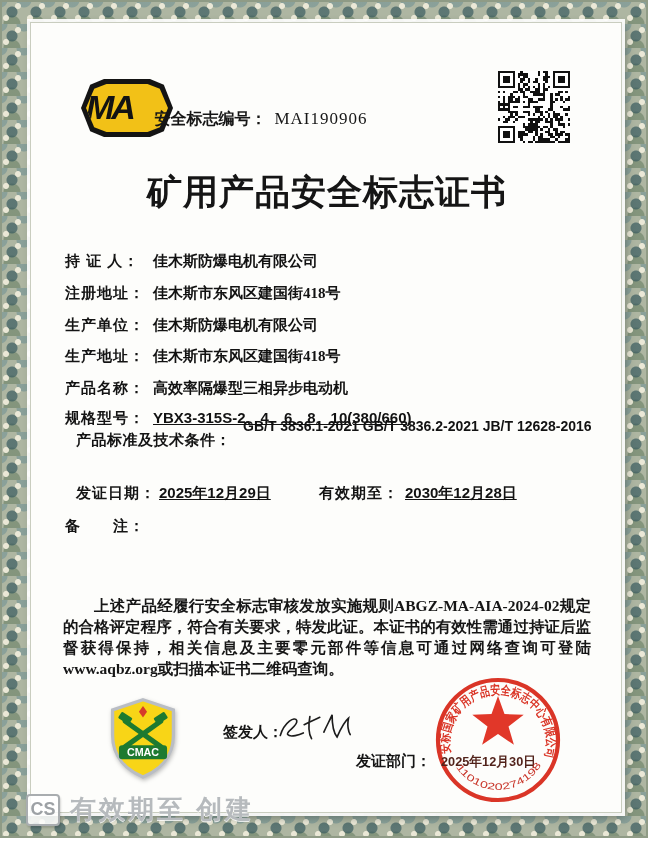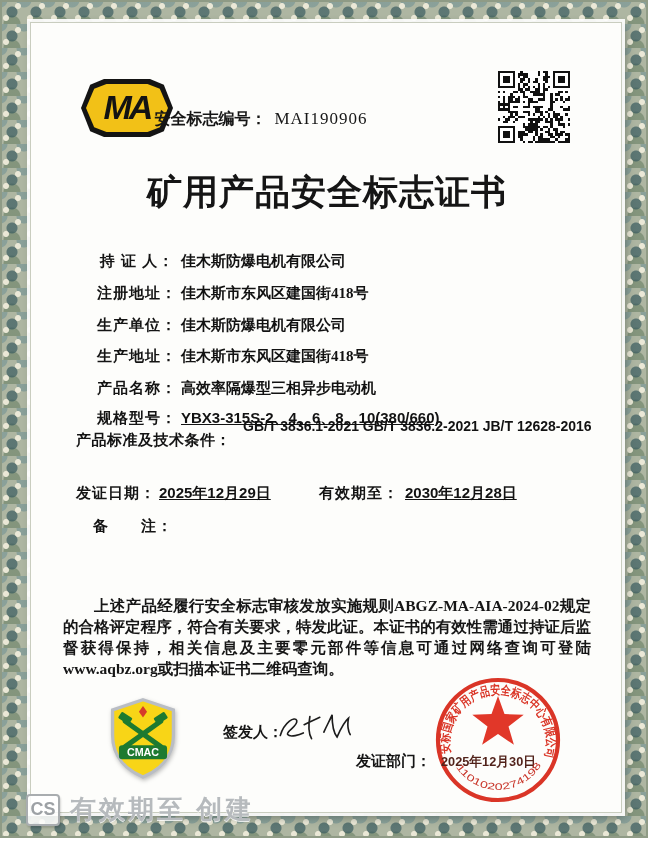--- a/index.html
+++ b/index.html
@@ -20,34 +20,34 @@
   
   .page{position:absolute;left:30px;top:22px;width:592px;height:791px;background:#fdfdfb;
     box-shadow:0 0 0 3px rgba(255,255,255,.92), 3px 4px 9px rgba(35,45,35,.45);
     border:1px solid #c9cdbf;box-sizing:border-box;}
   
   .ma-outer{position:absolute;left:50px;top:56px;width:92px;height:58px;background:#141414;
     clip-path:polygon(0 50%,10% 10%,25% 0,75% 0,90% 10%,100% 50%,90% 90%,75% 100%,25% 100%,10% 90%);
     display:flex;align-items:center;justify-content:center;}
   .ma-inner{width:82px;height:48px;background:#f2c117;
     clip-path:polygon(0 50%,10% 10%,25% 0,75% 0,90% 10%,100% 50%,90% 90%,75% 100%,25% 100%,10% 90%);
-    display:flex;align-items:center;justify-content:center;}
+    display:flex;align-items:center;justify-content:flex-start;}
   .ma-text{font:900 34px "Liberation Sans",sans-serif;font-style:italic;letter-spacing:-3px;
     color:#131313;transform:translateY(-1px);}
   
   .serial{position:absolute;left:0;top:86px;width:460px;text-align:center;}
   .serial .lab{font:700 16px "Liberation Sans",sans-serif;color:#161616;}
   .serial .num{font:400 17px "Liberation Serif",serif;color:#161616;margin-left:8px;letter-spacing:1px;}
   
   .qr{position:absolute;left:467px;top:48px;width:72px;height:72px;}
   
   .title{position:absolute;left:0;top:146px;width:592px;text-align:center;
     font:900 35px "Liberation Sans",sans-serif;color:#151515;letter-spacing:1px;}
   
-  .row{position:absolute;left:62px;display:flex;align-items:flex-start;text-align:center;}
+  .row{position:absolute;left:34px;display:flex;align-items:flex-start;}
   .lbl{font:700 15px "Liberation Sans",sans-serif;color:#141414;width:88px;flex:0 0 auto;letter-spacing:1px;}
   .val{font:700 15px "Liberation Serif",serif;color:#121212;}
   .val-alnum{font:700 15px "Liberation Sans",sans-serif;color:#121212;text-decoration:underline;}
   .std-row{position:absolute;left:45px;top:394px;width:530px;display:flex;}
   .std-lbl{font:700 15px "Liberation Sans",sans-serif;color:#141414;width:167px;flex:0 0 auto;
     align-self:center;letter-spacing:.5px;margin-top:14px;}
   .std-val{font:700 14px "Liberation Sans",sans-serif;color:#121212;width:352px;line-height:18px;}
   .dates{position:absolute;left:0;top:461px;width:592px;height:22px;}
   .dates span{position:absolute;top:0;}
   .statement{position:absolute;left:32px;top:572px;width:528px;

